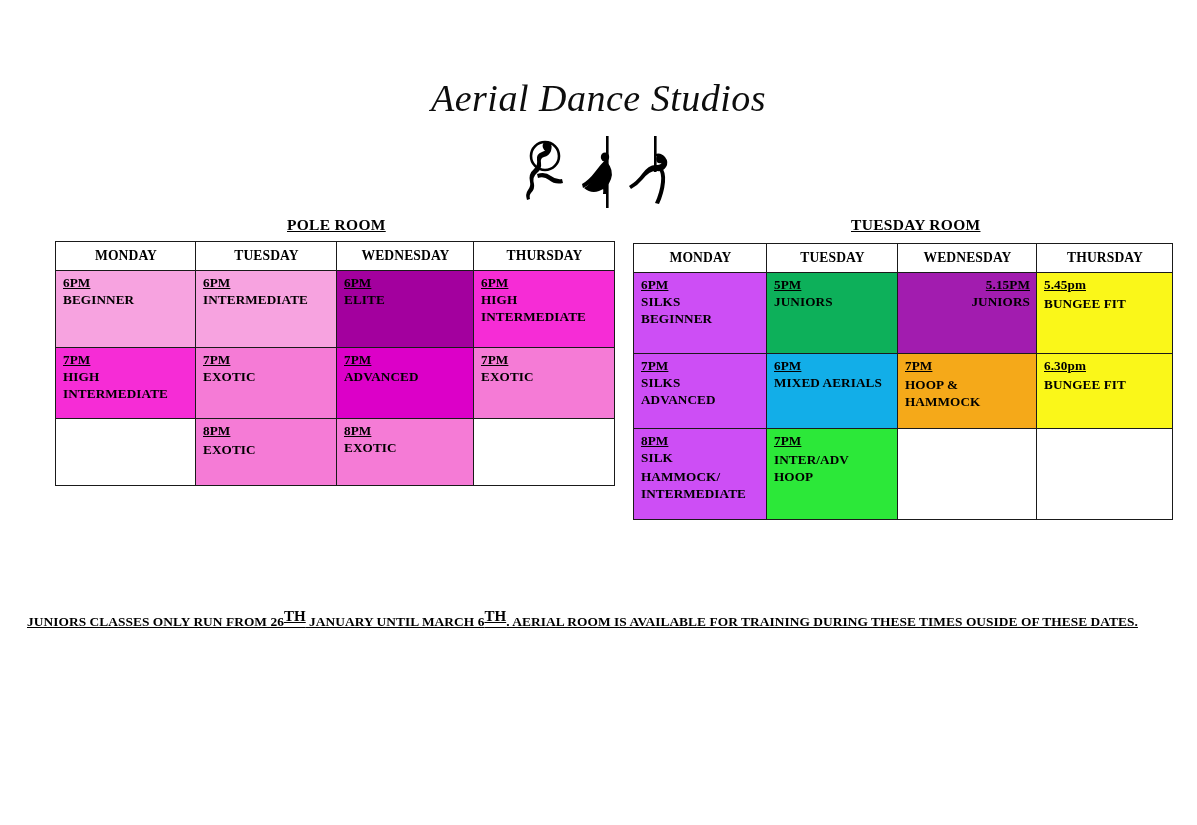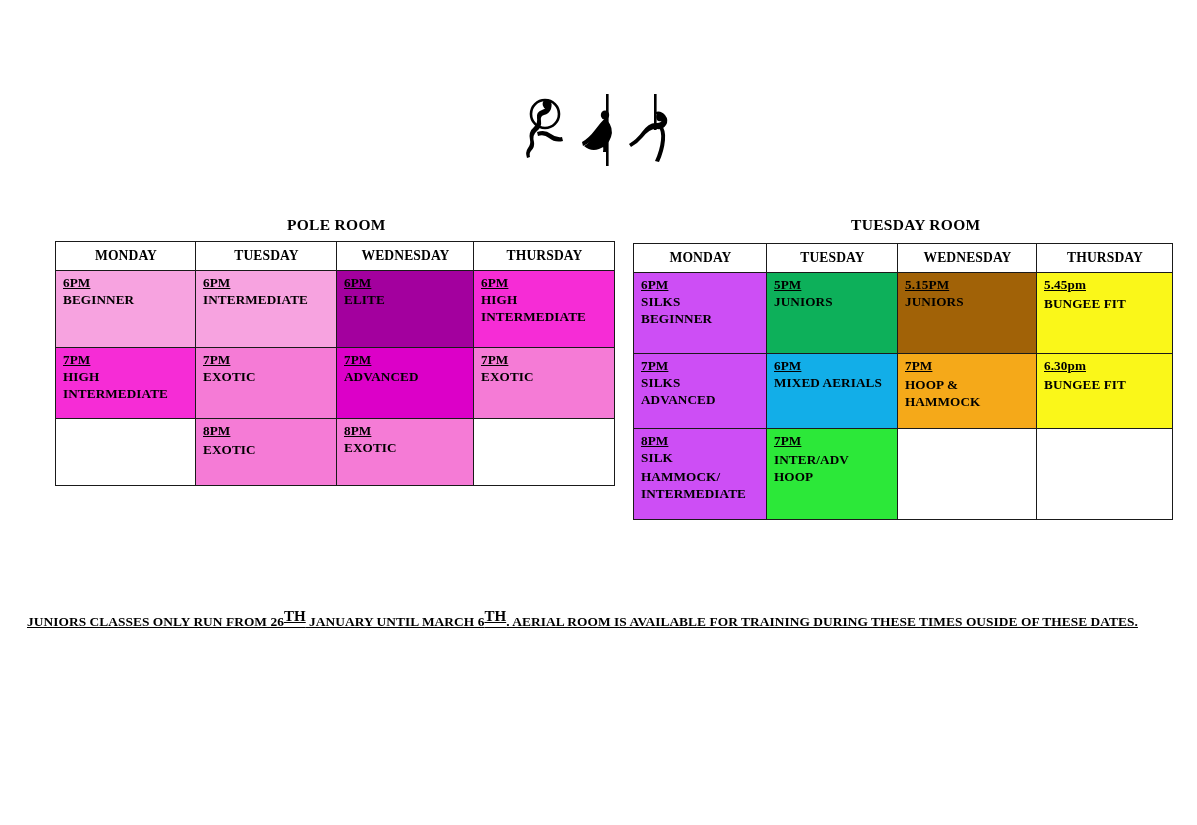--- a/index.html
+++ b/index.html
@@ -40,20 +40,21 @@
     gap: 6px;
     height: 76px;
   }
   .logo-wrap svg { display: block; }
 
   
   .section-heading {
     position: absolute;
     font-size: 15.5px;
     font-weight: bold;
+    text-decoration: underline;
     letter-spacing: 0.3px;
     white-space: nowrap;
   }
   #pole-heading  { top: 216px; left: 287px; }
   #aerial-heading{ top: 216px; left: 851px; }
 
   
   table.sched {
     position: absolute;
     border-collapse: collapse;
@@ -126,20 +127,21 @@
   .footer-note sup {
     font-size: 15px;
     vertical-align: super;
     text-decoration: underline;
   }
 </style>
 </head>
 <body>
 
 <div class="title-block">
+  <div class="studio-title">Aerial Dance Studios</div>
   <div class="logo-wrap">
     <svg width="46" height="72" viewBox="0 0 46 72" aria-hidden="true">
       <circle cx="21" cy="20" r="14" fill="none" stroke="#000" stroke-width="2.6"></circle>
       <path d="M24 6 q5 3 3 9 q-2 5 -7 6 q-4 1 -3 6 q1 6 -4 10 q-5 4 -3 11 q1 5 -3 9 q-2 2 -1 6 l-3 1 q-2 -6 1 -10 q3 -4 2 -8 q-2 -8 4 -13 q4 -4 3 -9 q-1 -6 5 -8 q5 -2 5 -6 q0 -3 -2 -4 z" fill="#000"></path>
       <path d="M13 38 q8 -3 14 2 q5 4 11 3 l1 4 q-8 2 -14 -3 q-5 -4 -11 -2 z" fill="#000"></path>
       <ellipse cx="23" cy="10" rx="4.4" ry="4.8" fill="#000"></ellipse>
     </svg>
     <svg width="46" height="72" viewBox="0 0 46 72" aria-hidden="true">
       <rect x="30" y="0" width="2.6" height="72" fill="#000"></rect>
       <path d="M31 22 q-6 6 -12 14 q-6 8 -13 12 l1 4 q9 -4 15 -12 q5 -7 10 -12 z" fill="#000"></path>
@@ -248,21 +250,21 @@
     <tr class="r1">
       <td style="background-color: rgb(205, 78, 245);">
         <span class="tm">6PM</span>
         <span class="nm">SILKS
 BEGINNER</span>
       </td>
       <td style="background-color: rgb(13, 176, 90);">
         <span class="tm">5PM </span>
         <span class="nm">JUNIORS</span>
       </td>
-      <td style="background-color: #a16207;">
+      <td style="background-color: #a21caf; text-align: right;">
         <span class="tm">5.15PM</span>
         <span class="nm">JUNIORS</span>
       </td>
       <td style="background-color: rgb(250, 247, 25);">
         <span class="tm">5.45pm</span>
         <span class="nm gap">BUNGEE FIT</span>
       </td>
     </tr>
     <tr class="r2">
       <td style="background-color: rgb(205, 78, 245);">

